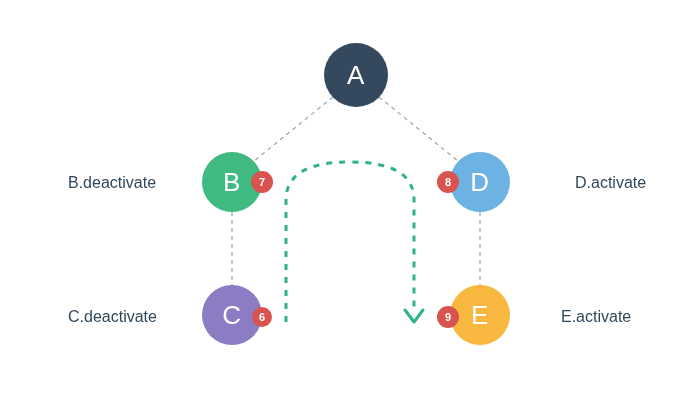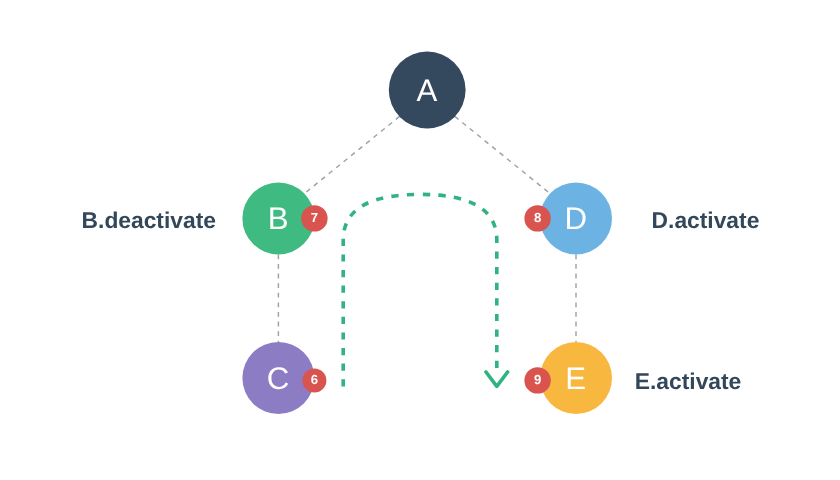--- a/index.html
+++ b/index.html
@@ -49,28 +49,28 @@
   .badge-label {
     color: #ffffff;
     font-size: 11px;
     font-weight: 700;
     line-height: 1;
     user-select: none;
   }
   .side-label {
     position: absolute;
     color: #33475b;
-    font-size: 19px;
-    font-weight: 700;
+    font-size: 16px;
+    font-weight: 400;
     white-space: nowrap;
     line-height: 1;
     user-select: none;
   }
   .side-label.left { text-align: right; }
-  .side-label.right { text-align: right; }
+  .side-label.right { text-align: right; margin-left: 32px; }
 </style>
 </head>
 <body>
 
 <div id="canvas">
 
   <svg id="edges" viewBox="0 0 700 400" xmlns="http://www.w3.org/2000/svg">
 
     <line x1="333" y1="97" x2="254" y2="161" stroke="#9aa3ab" stroke-width="1.2" stroke-dasharray="4 4"></line>
 
@@ -115,18 +115,19 @@
   <div class="badge" style="left:252px; top:307px; width:20px; height:20px; background:#d9534f;">
     <span class="badge-label">6</span>
   </div>
 
   <div class="badge" style="left:437px; top:306px; width:22px; height:22px; background:#d9534f;">
     <span class="badge-label">9</span>
   </div>
 
   <div class="side-label left" style="left:68px; top:175px;">B.deactivate</div>
 
+  <div class="side-label left" style="left:68px; top:309px;">C.deactivate</div>
 
   <div class="side-label right" style="left:543px; top:175px;">D.activate</div>
 
   <div class="side-label right" style="left:529px; top:309px;">E.activate</div>
 
 </div>
 
 </body></html>

